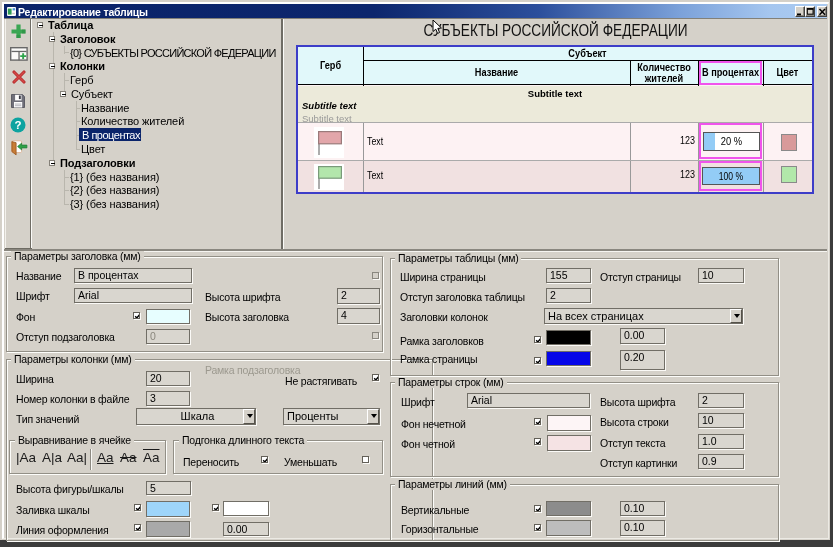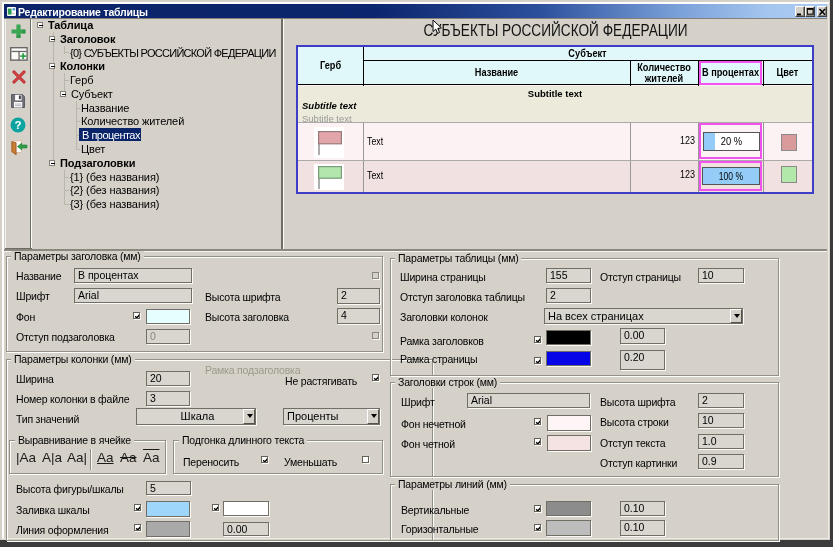--- a/index.html
+++ b/index.html
@@ -347,21 +347,21 @@
 <div class="lab" style="left:400px;top:353px;">Рамка страницы</div>
 <div class="cbx" style="left:534px;top:357px;">
       <svg width="7" height="7" viewBox="0 0 7 7" style="position:absolute;left:0;top:0;">
         <path d="M1.2 3.2 L2.8 5 L6 1.2" stroke="#000" stroke-width="1.4" fill="none"></path>
       </svg>
     </div>
 <div class="inp" style="left:546px;top:351px;width:45px;height:15px;background:#0505e8;"></div>
 <div class="inp" style="left:620px;top:350px;width:45px;height:20px;">0.20</div>
 
 <div class="grp" style="left:390px;top:382px;width:389px;height:95px;">
- <div class="glab" style="left:4px;">Заголовки строк (мм)</div>
+ <div class="glab" style="left:4px;">Параметры строк (мм)</div>
 </div>
 <div class="lab" style="left:401px;top:396px;">Шрифт</div>
 <div class="inp" style="left:467px;top:393px;width:123px;height:15px;">Arial</div>
 <div class="lab" style="left:600px;top:396px;">Высота шрифта</div>
 <div class="inp" style="left:698px;top:393px;width:46px;height:15px;">2</div>
 <div class="lab" style="left:401px;top:418px;">Фон нечетной</div>
 <div class="cbx" style="left:534px;top:418px;">
       <svg width="7" height="7" viewBox="0 0 7 7" style="position:absolute;left:0;top:0;">
         <path d="M1.2 3.2 L2.8 5 L6 1.2" stroke="#000" stroke-width="1.4" fill="none"></path>
       </svg>

